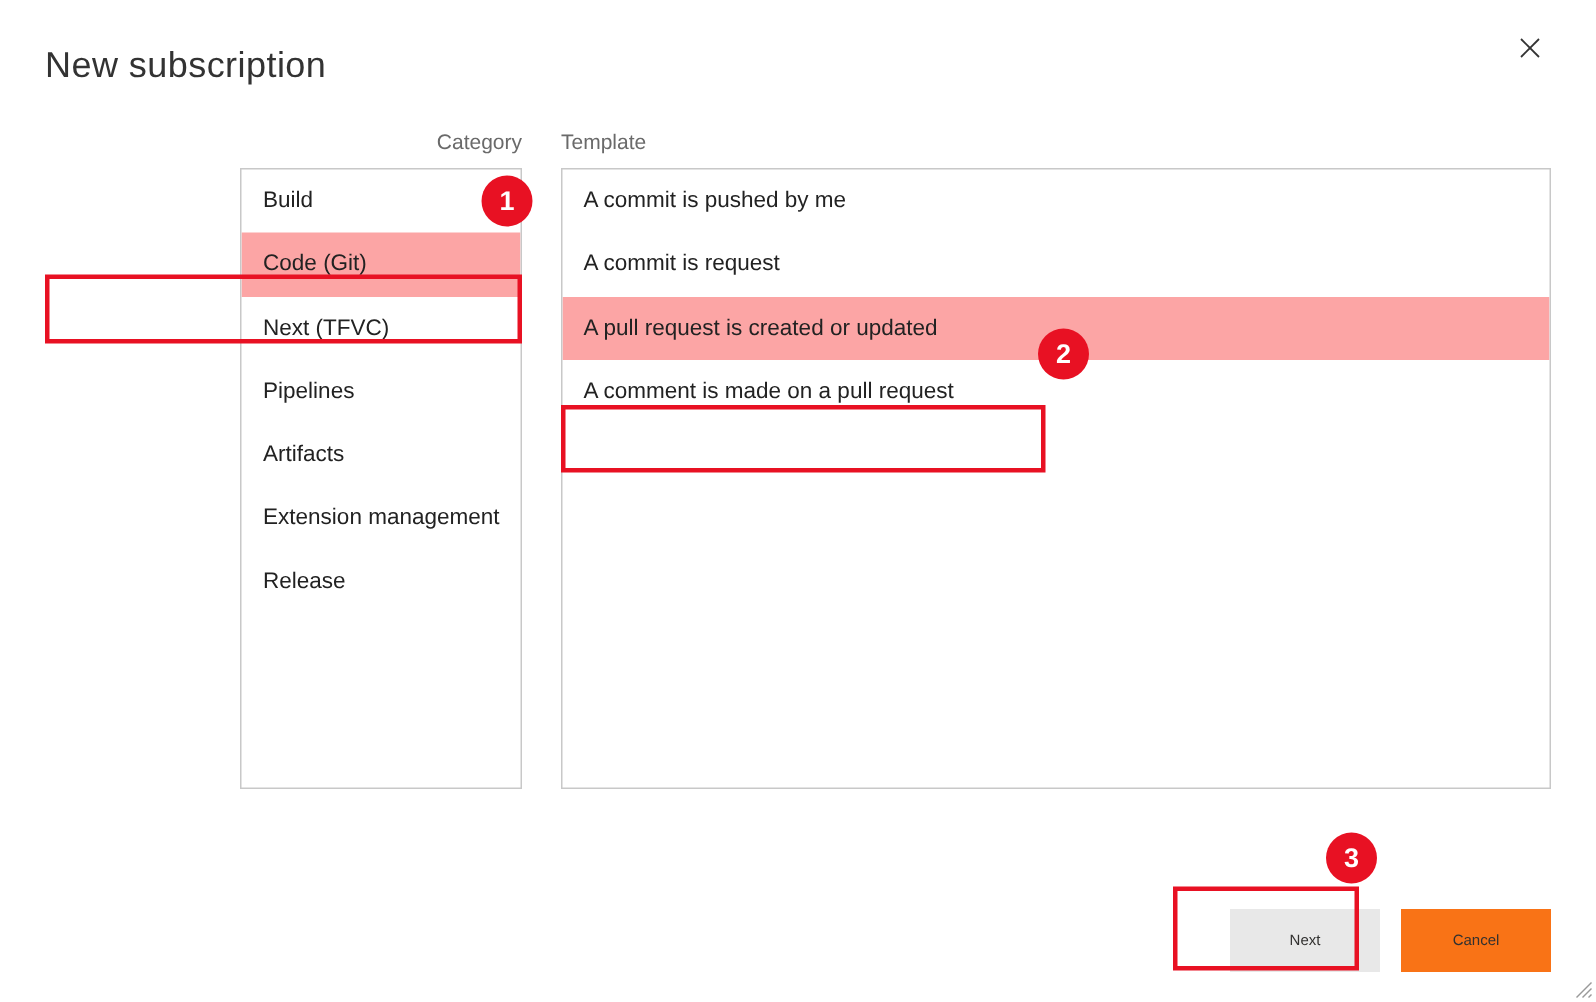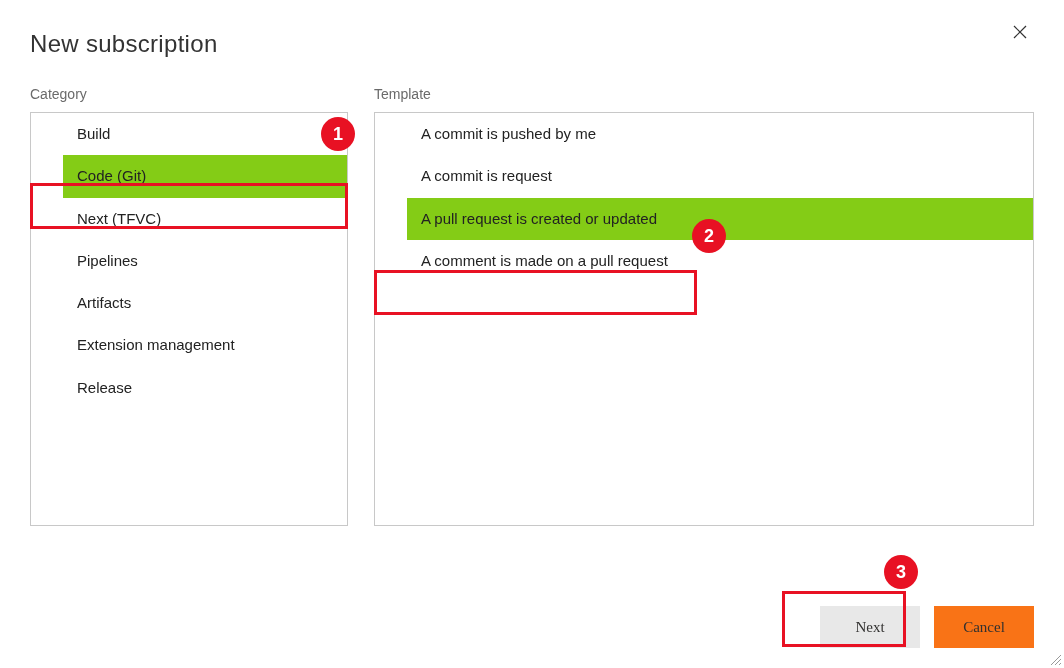--- a/index.html
+++ b/index.html
@@ -40,61 +40,60 @@
       letter-spacing: 0.3px;
     }
     .columns {
       display: flex;
       gap: 26px;
     }
     .column {
       display: flex;
       flex-direction: column;
     }
-    .col-category { width: 318px; }
+    .col-category { width: 318px; align-items: flex-end; }
     .col-template { flex: 1; }
     .col-label {
       font-size: 14px;
       color: #6a6a6a;
       margin-bottom: 10px;
       font-weight: 400;
     }
     .listbox {
       border: 1px solid #c8c8c8;
       background: #fff;
       height: 414px;
       overflow: hidden;
       position: relative;
-      padding-left: 32px;
     }
     .list-item {
       padding: 11px 14px;
       font-size: 15px;
       color: #222;
       cursor: pointer;
       line-height: 1.35;
     }
     .list-item.selected {
-      background: #84cc16;
+      background: #fca5a5;
     }
     .footer {
       position: absolute;
       bottom: 20px;
       right: 30px;
       display: flex;
       gap: 14px;
       align-items: center;
     }
     .btn {
       min-width: 100px;
       height: 42px;
       border: none;
-      font-size: 15px;
+      font-size: 10px;
       cursor: pointer;
-      font-family: Liberation Serif, serif;
+      font-family: Liberation Sans, sans-serif;
       color: #323130;
       margin-top: 12px;
     }
     .btn-primary { background: #e8e8e8; }
     .btn-secondary { background: #f97316; }
 
     
     .anno-box {
       position: absolute;
       border: 3px solid #e81123;

